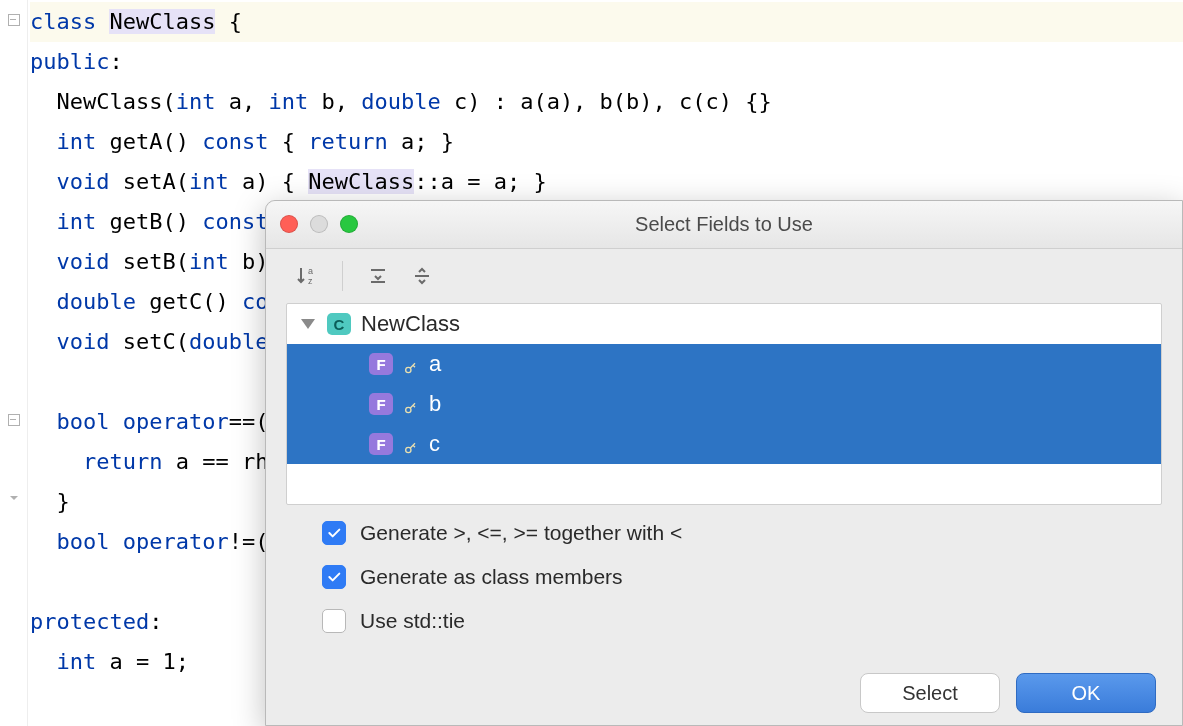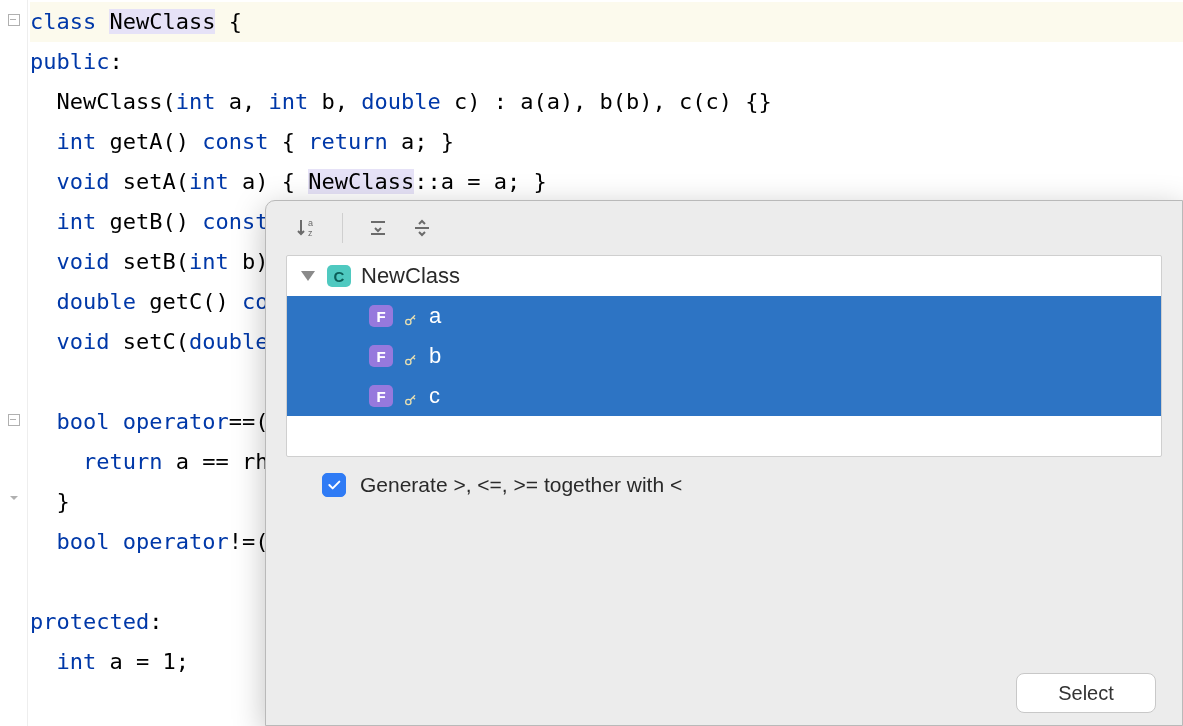--- a/index.html
+++ b/index.html
@@ -217,20 +217,28 @@
 
 <div class="gutter">
     <span class="gutter-mark fold" style="top: 12px;"></span>
     <span class="gutter-mark fold" style="top: 412px;"></span>
     <span class="gutter-mark impl" style="top: 492px;"></span>
   </div>
 
 <div class="editor"><span class="line hl-line"><span class="kw">class </span><span class="ident-hl">NewClass</span><span> {</span></span><span class="line"><span class="kw">public</span><span>:</span></span><span class="line">  <span>NewClass(</span><span class="kw">int</span><span> a, </span><span class="kw">int</span><span> b, </span><span class="kw">double</span><span> c) : a(a), b(b), c(c) {}</span></span><span class="line">  <span class="kw">int</span><span> getA() </span><span class="kw">const</span><span> { </span><span class="kw">return</span><span> a; }</span></span><span class="line">  <span class="kw">void</span><span> setA(</span><span class="kw">int</span><span> a) { </span><span class="ident-hl">NewClass</span><span>::a = a; }</span></span><span class="line">  <span class="kw">int</span><span> getB() </span><span class="kw">const</span><span> { </span><span class="kw">return</span><span> b; }</span></span><span class="line">  <span class="kw">void</span><span> setB(</span><span class="kw">int</span><span> b) { </span><span class="ident-hl">NewClass</span><span>::b = b; }</span></span><span class="line">  <span class="kw">double</span><span> getC() </span><span class="kw">const</span><span> { </span><span class="kw">return</span><span> c; }</span></span><span class="line">  <span class="kw">void</span><span> setC(</span><span class="kw">double</span><span> c) { </span><span class="ident-hl">NewClass</span><span>::c = c; }</span></span><span class="line"><span> </span></span><span class="line">  <span class="kw">bool</span><span> </span><span class="kw">operator</span><span>==(</span><span class="kw">const</span><span> </span><span class="ident-hl">NewClass</span><span> &amp;rhs) </span><span class="kw">const</span><span> {</span></span><span class="line">    <span class="kw">return</span><span> a == rhs.a &amp;&amp;</span></span><span class="line">  <span>}</span></span><span class="line">  <span class="kw">bool</span><span> </span><span class="kw">operator</span><span>!=(</span><span class="kw">const</span><span> </span><span class="ident-hl">NewClass</span><span> &amp;rhs) </span><span class="kw">const</span><span> {</span></span><span class="line"><span> </span></span><span class="line"><span class="kw">protected</span><span>:</span></span><span class="line">  <span class="kw">int</span><span> a = </span><span>1</span><span>;</span></span></div>
 
 <div class="dialog">
+  <div class="titlebar">
+    <div class="traffic">
+      <span class="tl red"></span>
+      <span class="tl grey"></span>
+      <span class="tl green"></span>
+    </div>
+    <span class="title">Select Fields to Use</span>
+  </div>
 
   <div class="toolbar">
     <span class="tool-btn">
       <svg viewBox="0 0 24 24" width="24" height="24" fill="none" stroke="currentColor" stroke-width="2">
         <path d="M6 4v14"></path>
           <path d="M3 15l3 3 3-3"></path>
         <text x="13" y="10" font-size="9" fill="currentColor" stroke="none">a</text>
         <text x="13" y="20" font-size="9" fill="currentColor" stroke="none">z</text>
       </svg>
     </span>
@@ -287,18 +295,31 @@
   <div class="options">
 
   <label class="chk-row">
         <span class="chk checked">
           <svg viewBox="0 0 24 24">
             <path d="M5 12l5 5L20 7" stroke="#fff" stroke-width="3" fill="none" stroke-linecap="round" stroke-linejoin="round"></path>
           </svg>
         </span>
         <span>Generate &gt;, &lt;=, &gt;= together with &lt;</span>
       </label>
+      <label class="chk-row">
+        <span class="chk checked">
+          <svg viewBox="0 0 24 24">
+            <path d="M5 12l5 5L20 7" stroke="#fff" stroke-width="3" fill="none" stroke-linecap="round" stroke-linejoin="round"></path>
+          </svg>
+        </span>
+        <span>Generate as class members</span>
+      </label>
+      <label class="chk-row">
+        <span class="chk"></span>
+        <span>Use std::tie</span>
+      </label>
     </div>
 
   <div class="buttons">
     <span class="btn cancel">Select</span>
+    <span class="btn ok">OK</span>
   </div>
 </div>
 
 </body></html>

